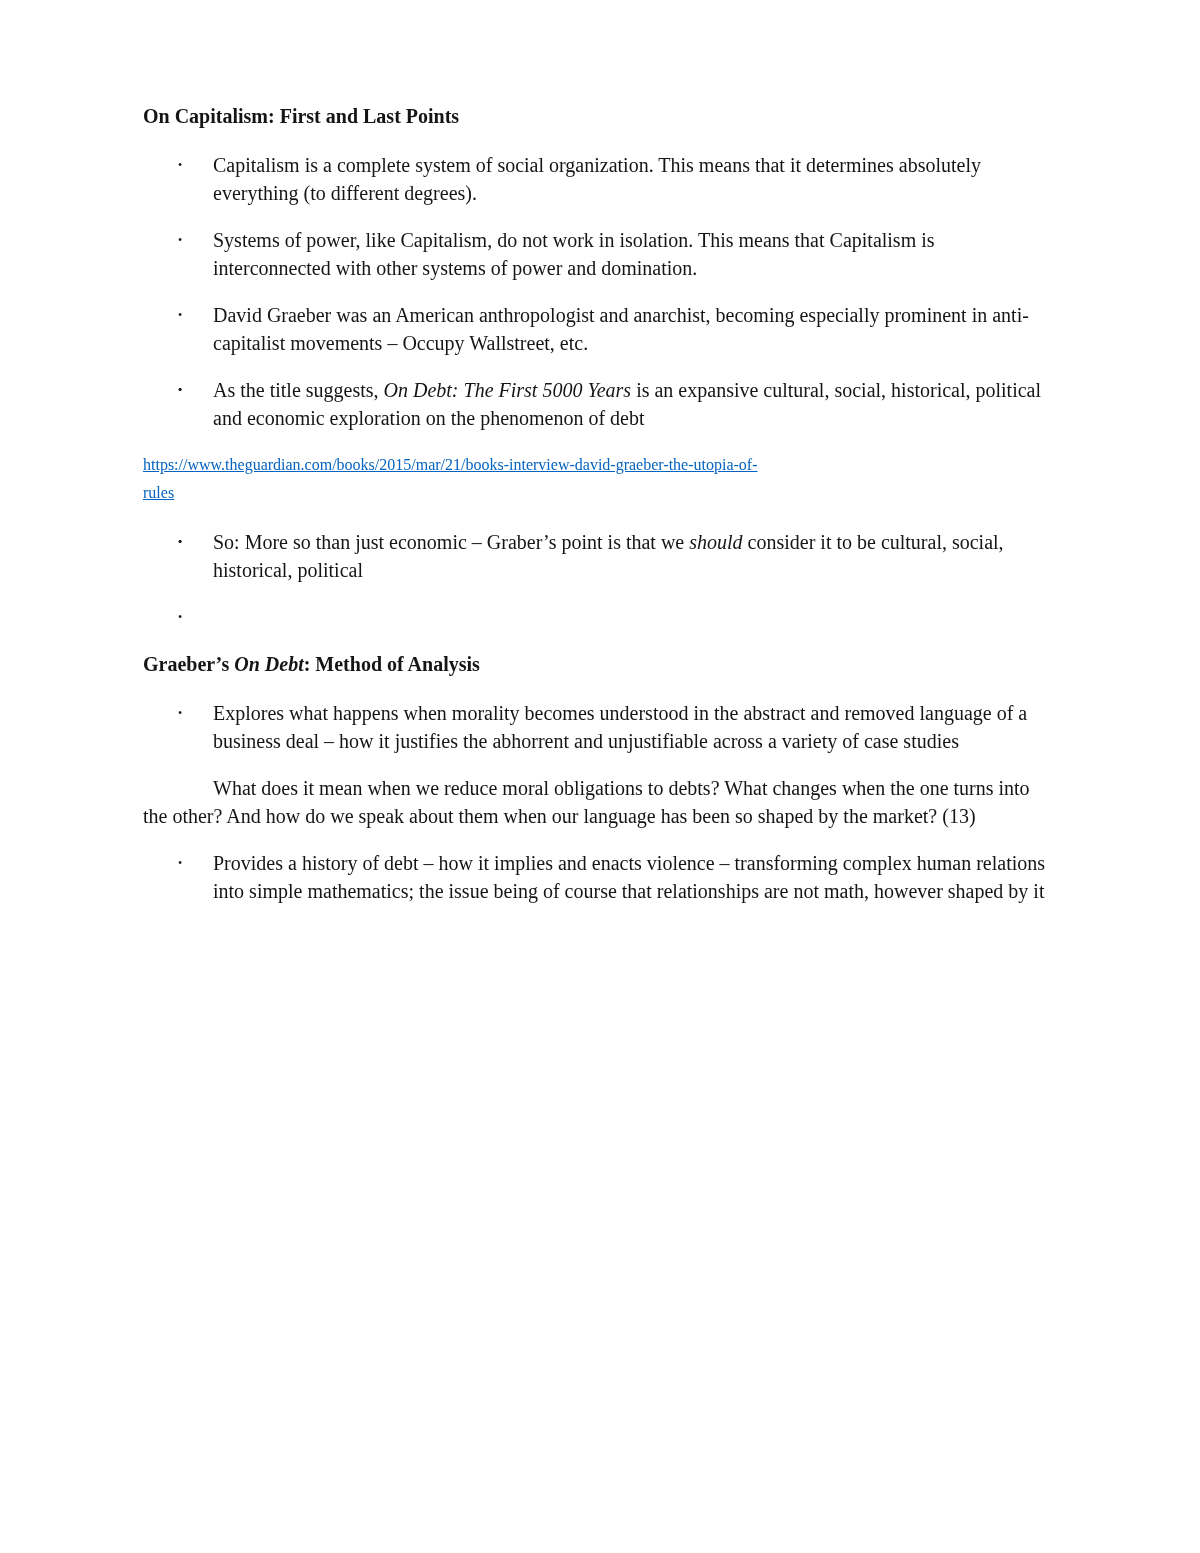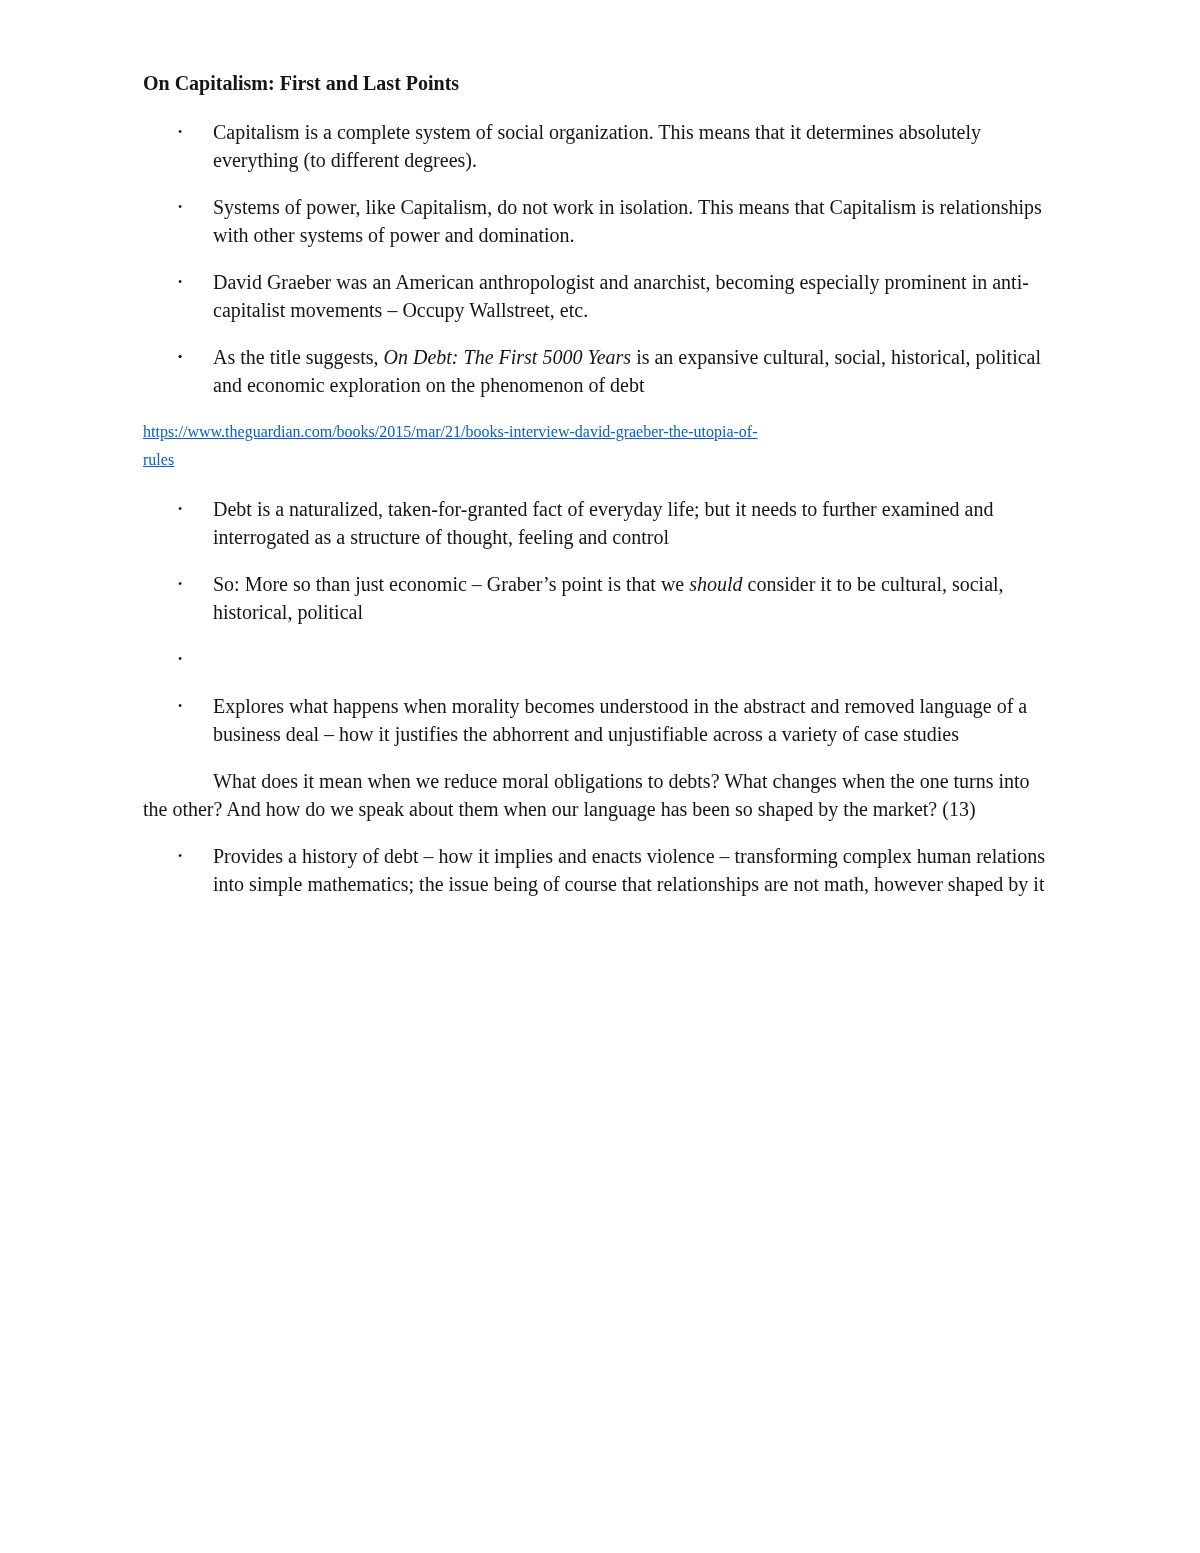--- a/index.html
+++ b/index.html
@@ -7,21 +7,21 @@
   body {
     width: 1200px;
     height: 1553px;
     font-family: "Liberation Serif", "DejaVu Serif", serif;
     color: #151515;
     overflow: hidden;
   }
   .page {
     width: 1200px;
     height: 1144px;
-    padding: 65px 143px 40px 143px;
+    padding: 98px 143px 40px 143px;
   }
   .block { font-size: 20px; line-height: 28px; }
   h2.heading {
     font-size: 20px;
     line-height: 28px;
     font-weight: 700;
     margin: 4px 0 21px 0;
   }
   ul.bullets { list-style: none; margin: 0 0 0 0; }
   li.item {
@@ -60,33 +60,34 @@
   span.i { font-style: italic; }
   span.b { font-weight: 400; }
 </style>
 </head>
 <body>
 
 <div class="page">
     <h2 class="heading block"><span>On Capitalism: First and Last Points</span></h2>
     <ul class="bullets">
       <li class="item block"><span class="marker">•</span><span><span>Capitalism is a complete system of social organization. This means that it determines absolutely everything (to different degrees).</span></span></li>
-      <li class="item block"><span class="marker">•</span><span><span>Systems of power, like Capitalism, do not work in isolation. This means that Capitalism is relationships with other systems of power and domination.</span></span></li>
+      <li class="item block"><span class="marker">•</span><span><span>Systems of power, like Capitalism, do not work in isolation. This means that Capitalism is interconnected with other systems of power and domination.</span></span></li>
     </ul>
     <ul class="bullets">
       <li class="item block"><span class="marker">•</span><span><span>David Graeber was an American anthropologist and anarchist, becoming especially prominent in anti-capitalist movements – Occupy Wallstreet, etc.</span></span></li>
       <li class="item block"><span class="marker">•</span></li>
       <li class="item block"><span class="marker">•</span><span><span>As the title suggests, </span><span class="i">On Debt: The First 5000 Years</span><span> is an expansive cultural, social, historical, political and economic exploration on the phenomenon of debt</span></span></li>
     </ul>
     <p class="link-para block"><a href="#"><span>https://www.theguardian.com/books/2015/mar/21/books-interview-david-graeber-the-utopia-of-</span><br><span>rules</span></a></p>
     <ul class="bullets">
-      <li class="item block"><span class="marker">•</span><span><span>Debt is a naturalized, taken-for-granted fact of everyday life; but it needs to further examined and interrogated as a structure of thought, feeling and control</span></span></li>
+      <li class="item block"><span class="marker">•</span></li>
       <li class="item block"><span class="marker">•</span><span><span>So: More so than just economic – Graber’s point is that we </span><span class="i">should</span><span> consider it to be cultural, social, historical, political</span></span></li>
       <li class="item block"><span class="marker">•</span><span><br></span></li>
     </ul>
+    <h2 class="heading block"><span>Graeber’s </span><span class="i">On Debt</span><span>: Method of Analysis</span></h2>
     <ul class="bullets">
       <li class="item block"><span class="marker">•</span><span><span>Explores what happens when morality becomes understood in the abstract and removed language of a business deal – how it justifies the abhorrent and unjustifiable across a variety of case studies</span></span></li>
     </ul>
     <p class="quote block"><span class="b">What does it mean when we reduce moral obligations to debts? What changes when the one turns into the other? And how do we speak about them when our language has been so shaped by the market?</span><span> (13)</span></p>
     <ul class="bullets">
       <li class="item block"><span class="marker">•</span><span><span>Provides a history of debt – how it implies and enacts violence – transforming complex human relations into simple mathematics; the issue being of course that relationships are not math, however shaped by it</span></span></li>
     </ul>
   </div>
 
 </body></html>

